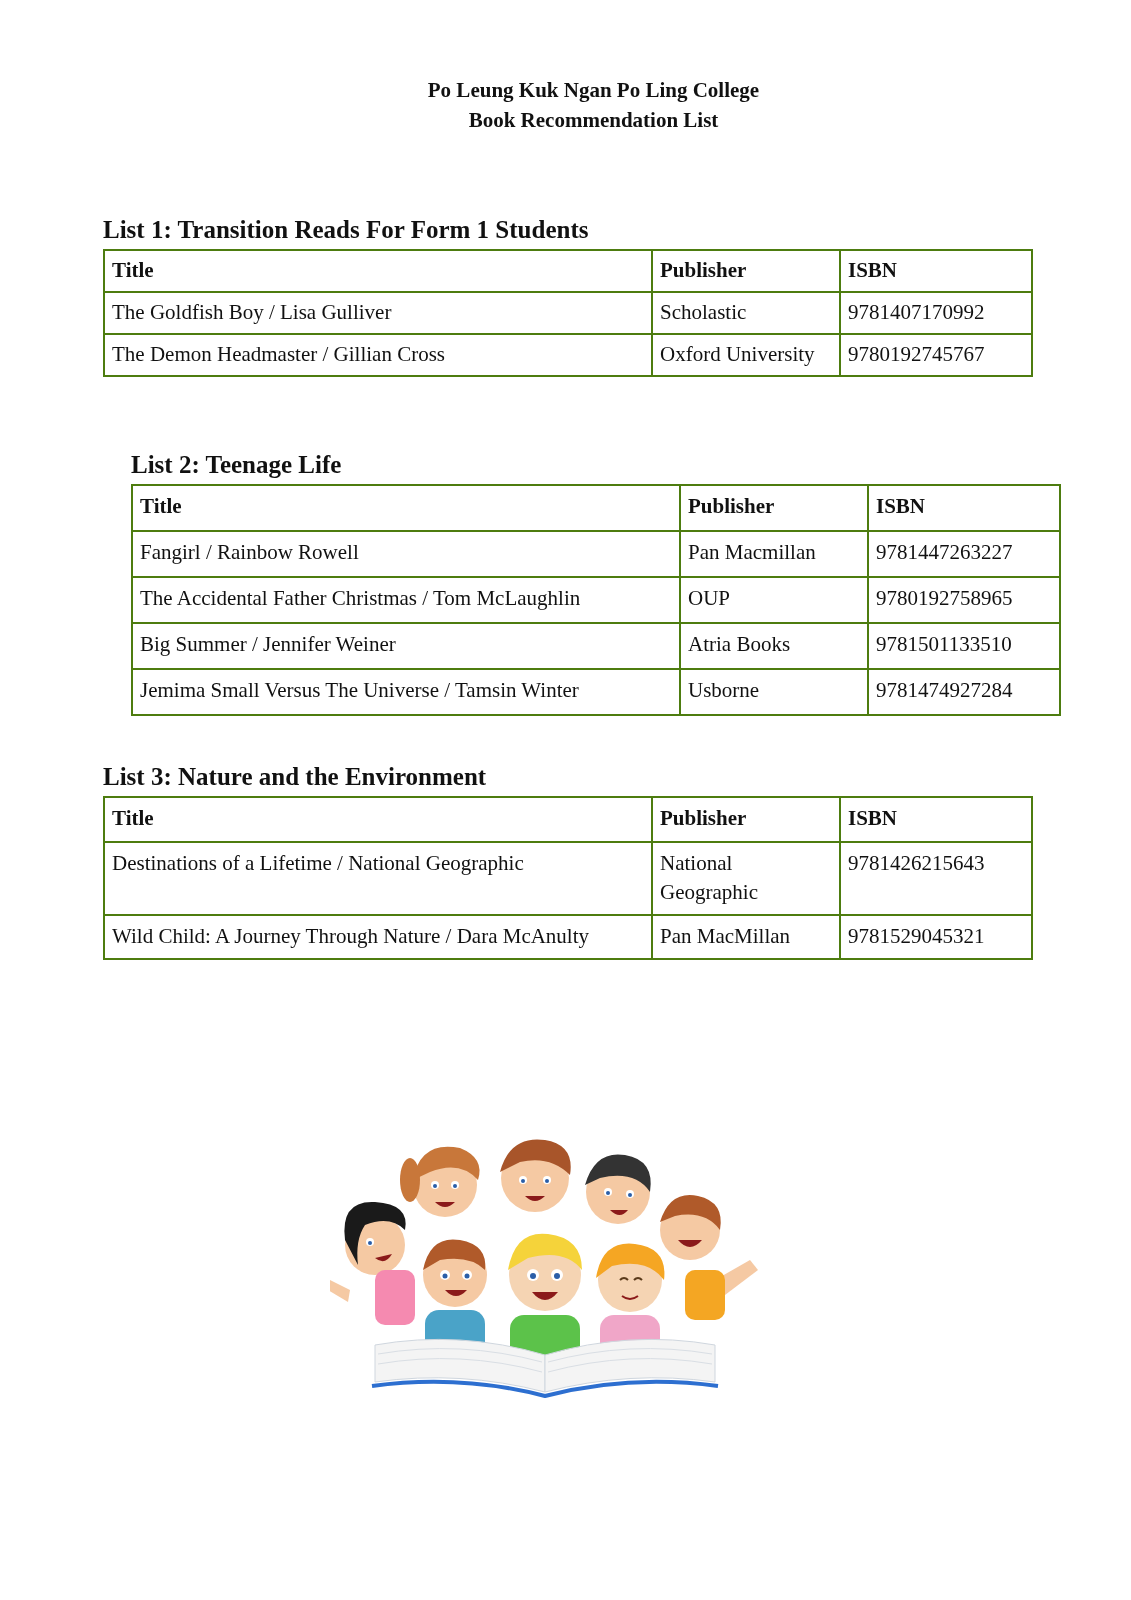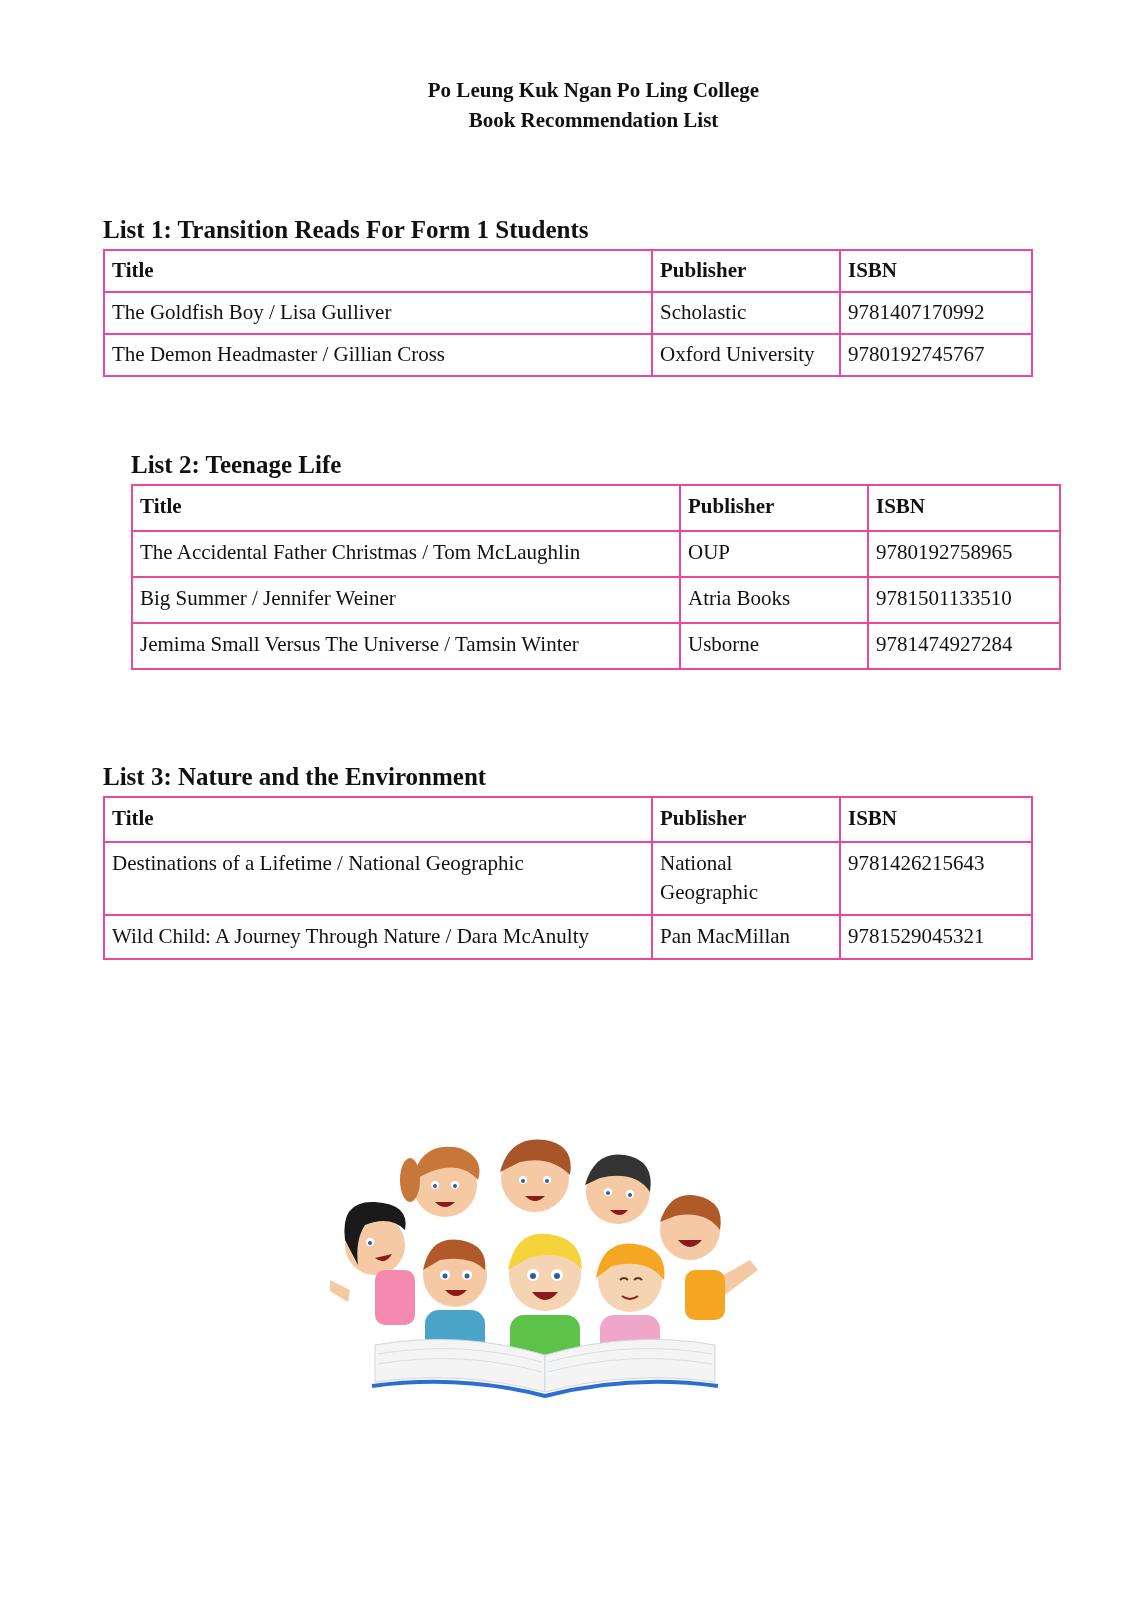--- a/index.html
+++ b/index.html
@@ -37,21 +37,21 @@
       line-height: 30px;
       margin: 0 0 4px 0;
     }
     table {
       border-collapse: collapse;
       width: 928px;
       font-size: 21px;
       table-layout: fixed;
     }
     td, th {
-      border: 2px solid #ec4899;
+      border: 2px solid #4d7c0f;
       padding: 6px 8px 6px 7px;
       text-align: left;
       vertical-align: top;
       line-height: 29px;
     }
     th {
       font-weight: bold;
     }
     col.c-title { width: 548px; }
     col.c-pub { width: 188px; }
@@ -115,20 +115,25 @@
         <col class="c-pub">
         <col class="c-isbn">
       </colgroup>
     <tbody>
         <tr>
       <th>Title</th>
       <th>Publisher</th>
       <th>ISBN</th>
     </tr>
     <tr>
+      <td>Fangirl / Rainbow Rowell</td>
+      <td>Pan Macmillan</td>
+      <td>9781447263227</td>
+    </tr>
+    <tr>
       <td>The Accidental Father Christmas / Tom McLaughlin</td>
       <td>OUP</td>
       <td>9780192758965</td>
     </tr>
     <tr>
       <td>Big Summer / Jennifer Weiner</td>
       <td>Atria Books</td>
       <td>9781501133510</td>
     </tr>
     <tr>

